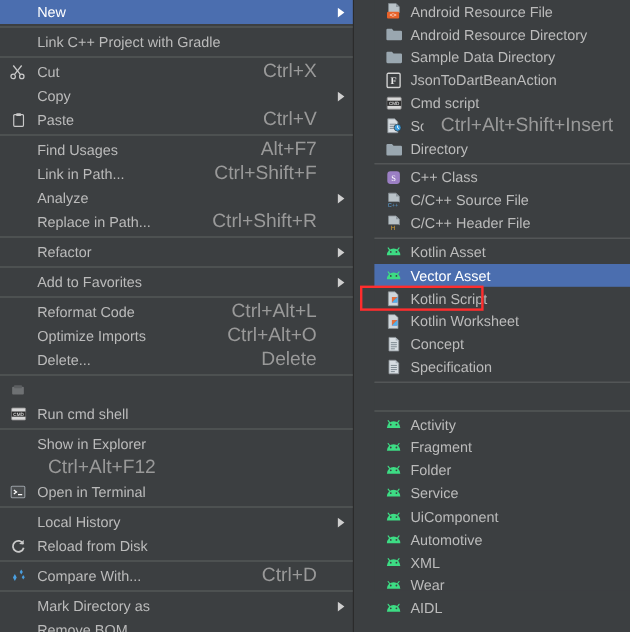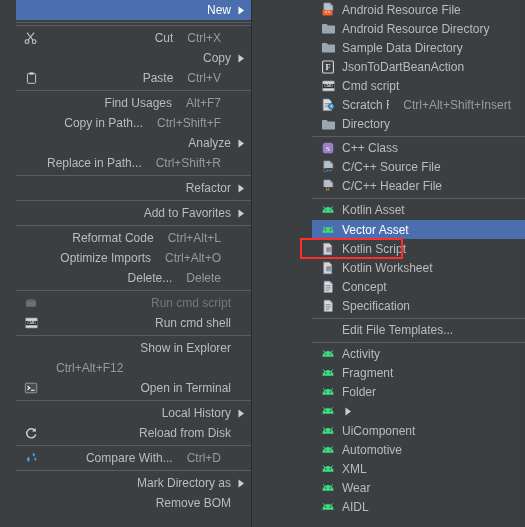--- a/index.html
+++ b/index.html
@@ -14,24 +14,23 @@
   }
   #root{position:relative;width:525px;height:527px;overflow:hidden;background:#3c3f41;}
 
   
   .menu{
     position:absolute;
     background:#3c3f41;
     box-sizing:border-box;
   }
   .menu.left{
-    left:16px;top:0;width:236px;height:527px;
+    left:0;top:0;width:295px;height:527px;
     border-right:1px solid #2b2b2b;
     padding-top:0px;
-    text-align:right;
   }
   .menu.right{
     left:312px;top:0;width:229px;height:492px;
     padding-top:0px;
   }
 
   .row{
     position:relative;
     display:flex;
     align-items:center;
@@ -56,21 +55,21 @@
     color:#bbbbbb;
     font-size:12px;
     line-height:14px;
     overflow:hidden;
     text-overflow:clip;
   }
   .menu.right .row .lbl{padding-left:4px;}
 
   .row .acc{
     color:#999999;
-    font-size:12px;
+    font-size:16px;
     padding-right:10px;
     padding-left:14px;
   }
   .row .arr{
     width:14px;min-width:14px;
     padding-right:6px;
     display:flex;align-items:center;justify-content:flex-end;
   }
   .row .arr svg{display:block;}
   .row .arrspace{width:20px;min-width:20px;}
@@ -103,20 +102,25 @@
       <div class="row sel">
         <span class="ic"></span>
         <span class="lbl">New</span>
         <span class="arr">
           <svg width="7" height="9" viewBox="0 0 7 9">
             <path d="M0.5 0.5 L6 4.5 L0.5 8.5 Z" fill="#ffffff"></path>
           </svg>
         </span>
       </div>
       <div class="sep"></div>
+      <div class="row">
+        <span class="ic"></span>
+        <span class="lbl">Link C++ Project with Gradle</span>
+        <span class="arrspace"></span>
+      </div>
       <div class="sep"></div>
       <div class="row">
         <span class="ic">
           <svg width="14" height="14" viewBox="0 0 16 16">
             <g stroke="#c9c9c9" stroke-width="1.2" fill="none">
               <circle cx="3.4" cy="12.2" r="2.1"></circle>
               <circle cx="11.6" cy="12.2" r="2.1"></circle>
               <path d="M4.6 10.6 L11.5 1.8"></path>
               <path d="M10.4 10.6 L3.5 1.8"></path>
             </g>
@@ -148,21 +152,21 @@
       </div>
       <div class="sep"></div>
       <div class="row">
         <span class="ic"></span>
         <span class="lbl">Find Usages</span>
         <span class="acc">Alt+F7</span>
         <span class="arrspace"></span>
       </div>
       <div class="row">
         <span class="ic"></span>
-        <span class="lbl">Copy in Path...</span>
+        <span class="lbl">Link in Path...</span>
         <span class="acc">Ctrl+Shift+F</span>
         <span class="arrspace"></span>
       </div>
       <div class="row">
         <span class="ic"></span>
         <span class="lbl">Analyze</span>
         <span class="arr">
           <svg width="7" height="9" viewBox="0 0 7 9">
             <path d="M0.5 0.5 L6 4.5 L0.5 8.5 Z" fill="#cfcfcf"></path>
           </svg>
@@ -214,21 +218,20 @@
         <span class="arrspace"></span>
       </div>
       <div class="sep"></div>
       <div class="row dis">
         <span class="ic">
           <svg width="14" height="13" viewBox="0 0 16 16">
             <rect x="2" y="4" width="12" height="8" rx="1" fill="#6e7173"></rect>
             <rect x="4" y="2.5" width="8" height="3" rx="0.6" fill="#5c5f61"></rect>
           </svg>
         </span>
-        <span class="lbl">Run cmd script</span>
         <span class="arrspace"></span>
       </div>
       <div class="row">
         <span class="ic">
           <svg width="15" height="14" viewBox="0 0 18 16">
             <rect x="2" y="2" width="14" height="12" rx="1" fill="#d7d7d7" stroke="#8a8a8a" stroke-width="0.8"></rect>
             <rect x="2" y="5.5" width="14" height="5.2" fill="#2f2f2f"></rect>
             <text x="9" y="9.8" font-size="4.6" font-family="Liberation Sans, sans-serif" fill="#ffffff" text-anchor="middle">CMD</text>
           </svg>
         </span>
@@ -499,21 +502,20 @@
               <path d="M4.3 12.3 H8.2"></path>
             </g>
           </svg>
         </span>
         <span class="lbl">Specification</span>
         <span class="arrspace"></span>
       </div>
       <div class="sep"></div>
       <div class="row">
         <span class="ic"></span>
-        <span class="lbl">Edit File Templates...</span>
         <span class="arrspace"></span>
       </div>
       <div class="sep"></div>
       <div class="row">
         <span class="ic">
           <svg width="14" height="10" viewBox="0 0 16 11">
             <path d="M1.6 8.6 A6.4 6.4 0 0 1 14.4 8.6 Z" fill="#3ddc84"></path>
             <circle cx="5.3" cy="5.4" r="0.85" fill="#3c3f41"></circle>
             <circle cx="10.7" cy="5.4" r="0.85" fill="#3c3f41"></circle>
             <path d="M2.8 1.6 L4.2 3.5" stroke="#3ddc84" stroke-width="1.1" stroke-linecap="round"></path>
@@ -564,20 +566,21 @@
       <div class="row">
         <span class="ic">
           <svg width="14" height="10" viewBox="0 0 16 11">
             <path d="M1.6 8.6 A6.4 6.4 0 0 1 14.4 8.6 Z" fill="#3ddc84"></path>
             <circle cx="5.3" cy="5.4" r="0.85" fill="#3c3f41"></circle>
             <circle cx="10.7" cy="5.4" r="0.85" fill="#3c3f41"></circle>
             <path d="M2.8 1.6 L4.2 3.5" stroke="#3ddc84" stroke-width="1.1" stroke-linecap="round"></path>
             <path d="M13.2 1.6 L11.8 3.5" stroke="#3ddc84" stroke-width="1.1" stroke-linecap="round"></path>
           </svg>
         </span>
+        <span class="lbl">Service</span>
         <span class="arr">
           <svg width="7" height="9" viewBox="0 0 7 9">
             <path d="M0.5 0.5 L6 4.5 L0.5 8.5 Z" fill="#cfcfcf"></path>
           </svg>
         </span>
       </div>
       <div class="row">
         <span class="ic">
           <svg width="14" height="10" viewBox="0 0 16 11">
             <path d="M1.6 8.6 A6.4 6.4 0 0 1 14.4 8.6 Z" fill="#3ddc84"></path>

